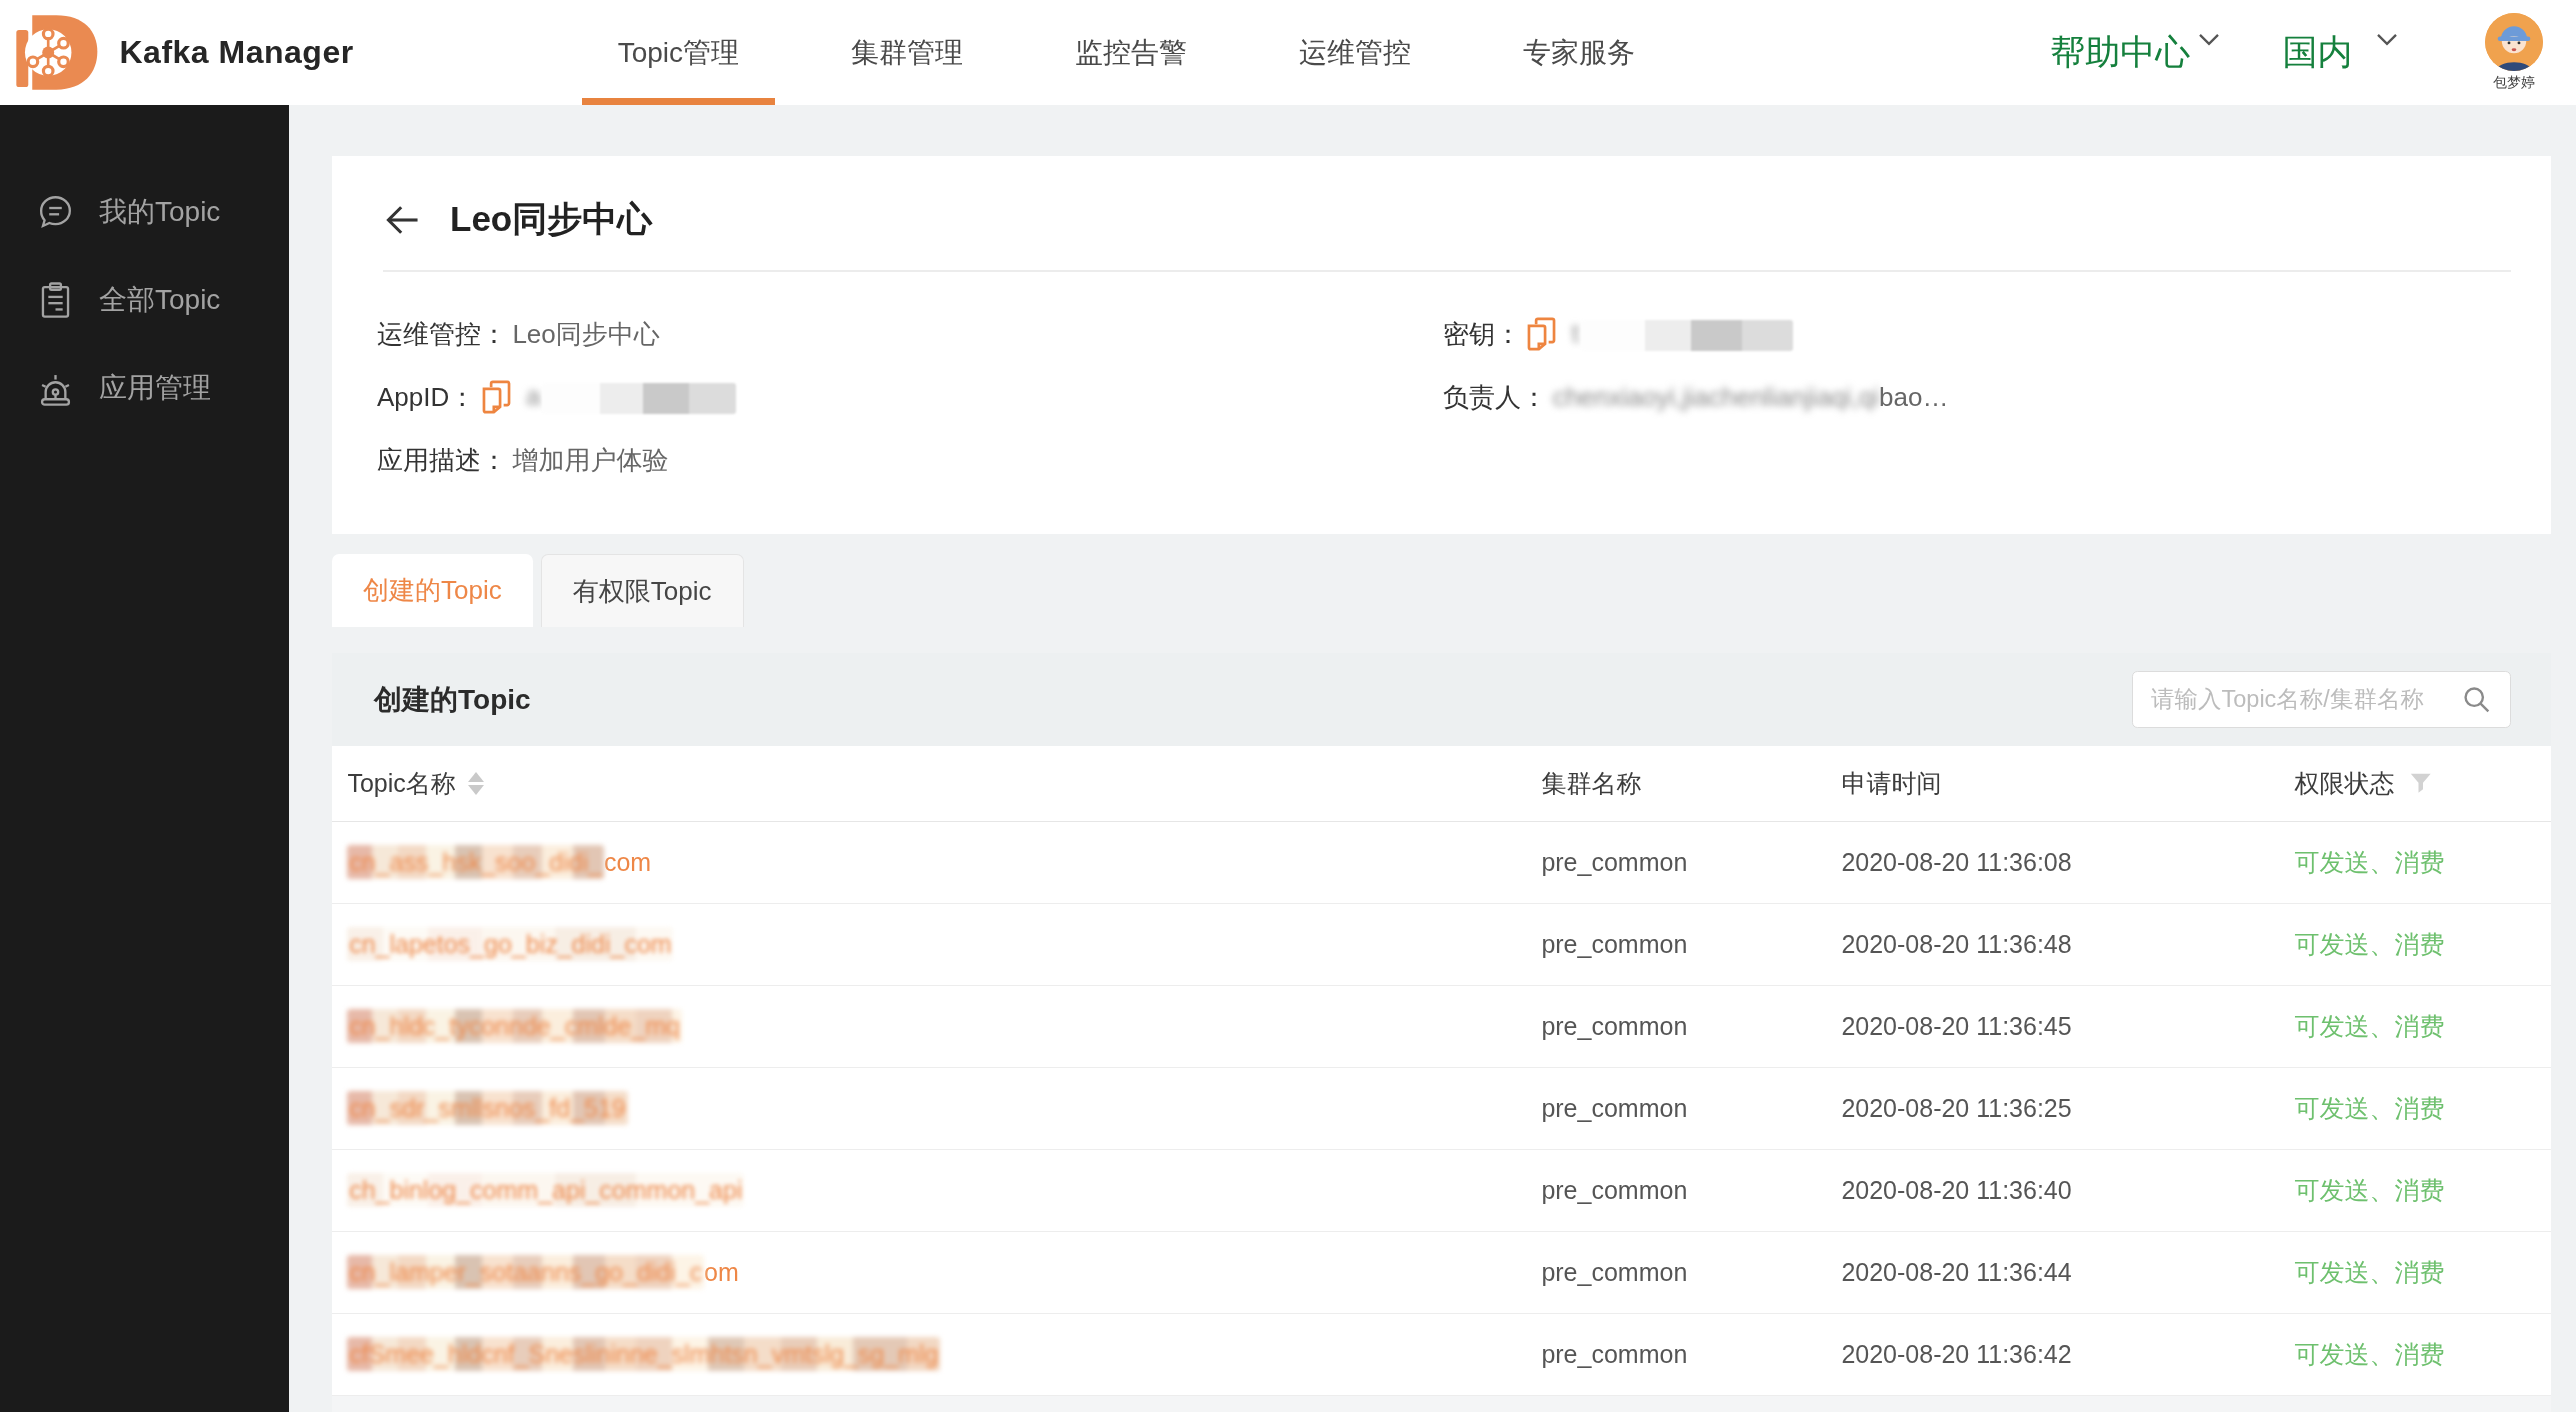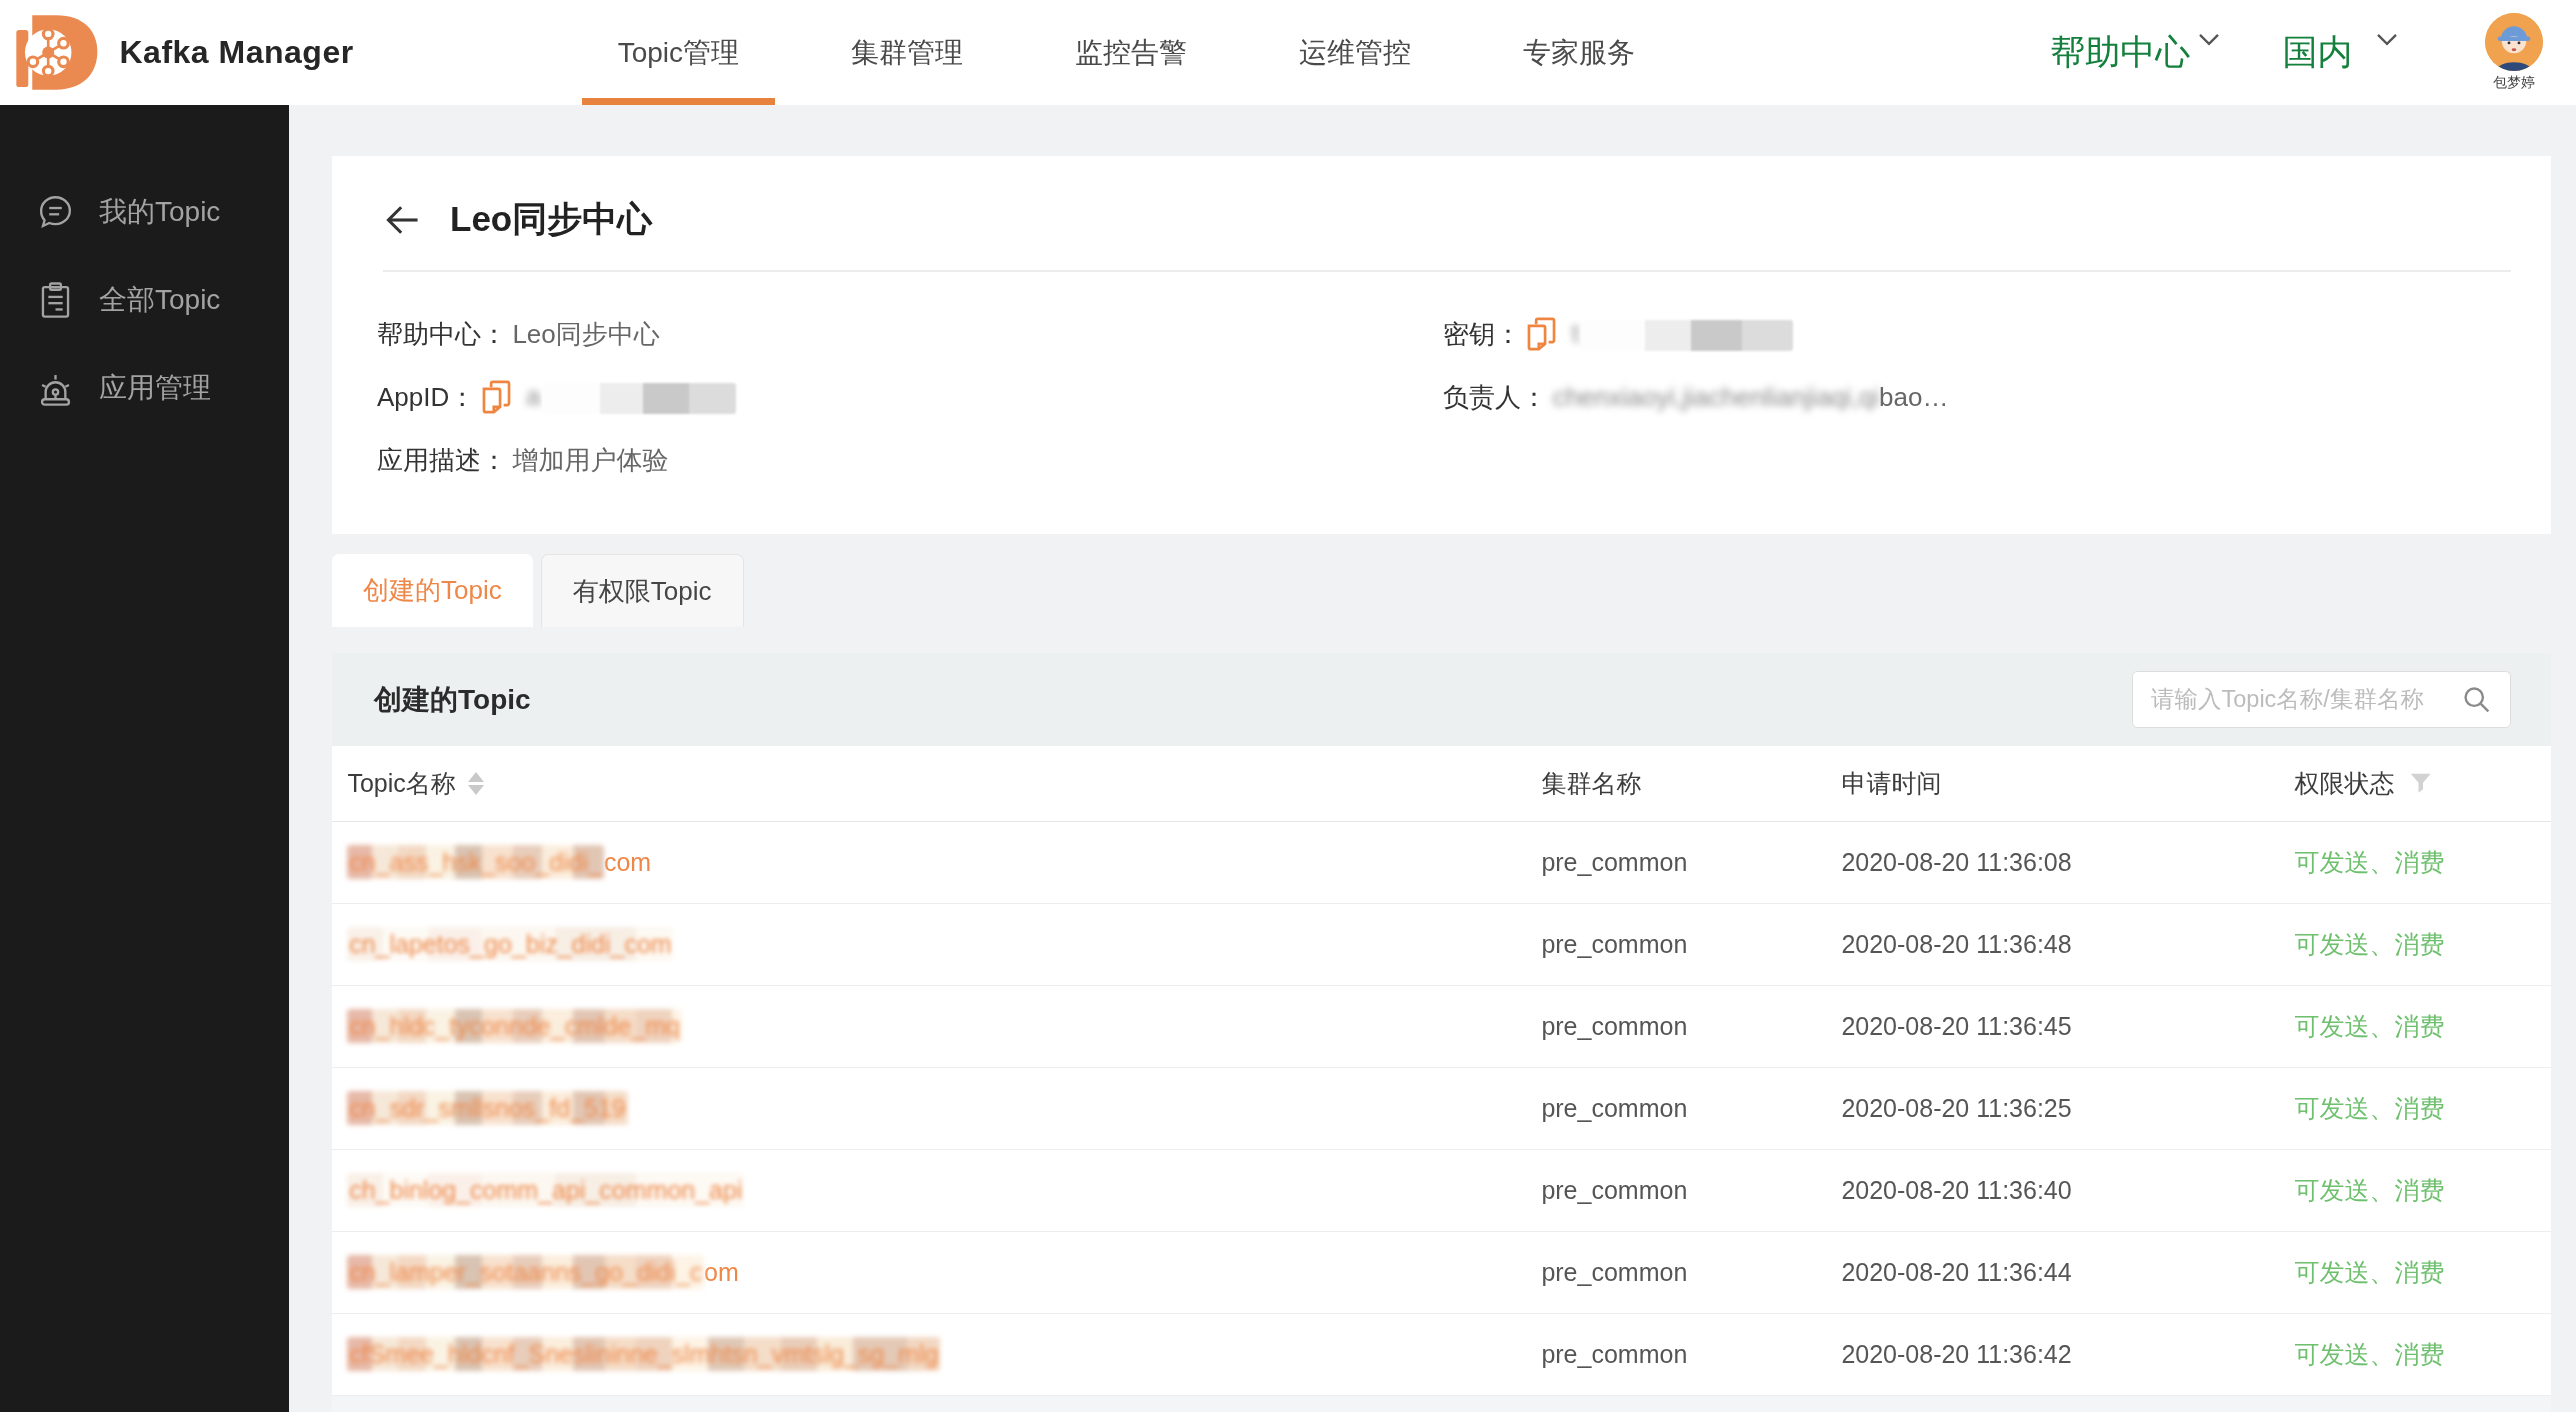--- a/index.html
+++ b/index.html
@@ -214,21 +214,21 @@
             <polyline points="20,8 6,22 20,36"></polyline>
         </svg>
       </span>
       <h1 class="page-title">Leo同步中心</h1>
     </div>
     <div class="divider"></div>
 
     <div class="details">
       <div class="d-col-left">
         <div class="field">
-          <span class="f-label">帮助中心：</span>
+          <span class="f-label">运维管控：</span>
           <span class="f-value">Leo同步中心</span>
         </div>
         <div class="field">
           <span class="f-label">AppID：</span>
           <span class="copy-ic">
             <svg viewBox="0 0 34 38" width="31" height="34" fill="none" stroke="#EE8540" stroke-width="3">
               <path d="M11 8 V4 a2 2 0 0 1 2-2 h16 a2 2 0 0 1 2 2 v22 a2 2 0 0 1-2 2 h-4"></path>
               <path d="M3 10 h16 a2 2 0 0 1 2 2 v18 l-7 6 H5 a2 2 0 0 1-2-2 z" fill="#fff"></path>
               <path d="M21 30 h-7 v6"></path>
             </svg>

